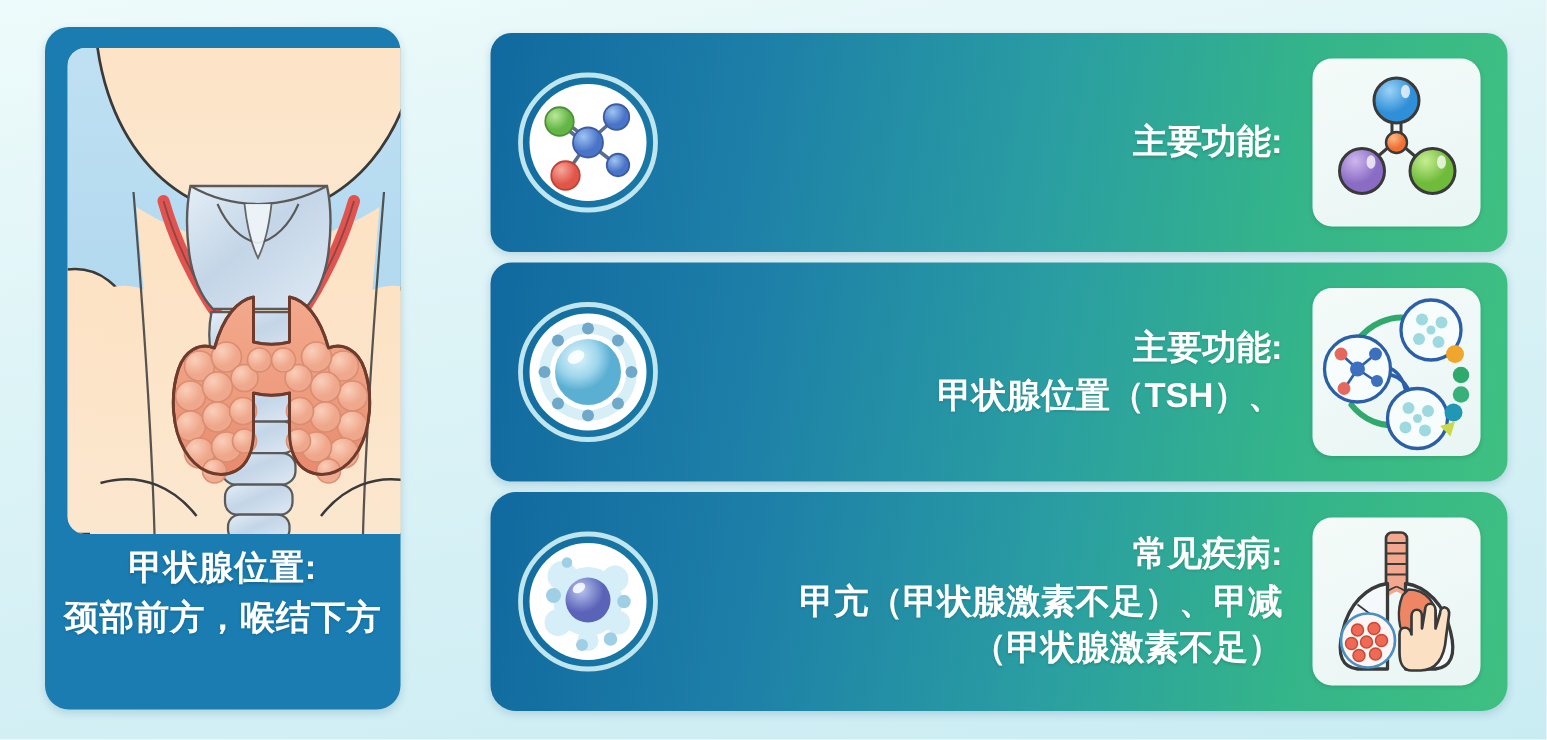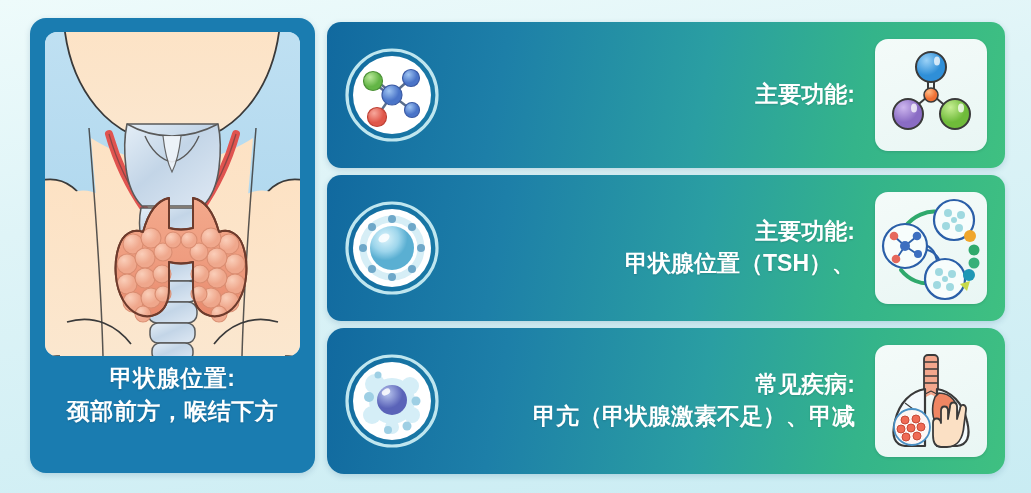--- a/index.html
+++ b/index.html
@@ -10,21 +10,21 @@
   }
   body {
     background: linear-gradient(170deg, #eefbfb 0%, #dff4f7 35%, #c9ecf3 100%);
     position: relative;
   }
 
   
   #left-card {
     position: absolute;
     left: 30px; top: 18px;
-    width: 285px; height: 455px;
+    width: 237px; height: 455px;
     background: #1a7cb0;
     border-radius: 16px;
     box-shadow: 0 2px 6px rgba(20,80,120,.18);
     overflow: hidden;
   }
   #anatomy-frame {
     position: absolute;
     left: 15px; top: 14px;
     width: 255px; height: 324px;
     border-radius: 12px;
@@ -386,20 +386,21 @@
           <circle cx="63" cy="73" r="4.5"></circle>
         <circle cx="34" cy="22" r="3.5"></circle>
       </g>
       <circle cx="48" cy="47" r="15" fill="url(#nuc)"></circle>
       <ellipse cx="42" cy="39" rx="4.5" ry="3" fill="#ffffff" opacity=".85" transform="rotate(-30 42 39)"></ellipse>
     </svg>
   </div>
   <div class="card-text">
     <div class="line">常见疾病:</div>
     <div class="line">甲亢（甲状腺激素不足）、甲减</div>
+    <div class="line">（甲状腺激素不足）</div>
   </div>
   <div class="thumb">
     <svg viewBox="0 0 112 112" xmlns="http://www.w3.org/2000/svg">
 
       <rect x="49" y="10" width="14" height="38" rx="4" fill="#f3a78d" stroke="#3a3a3a" stroke-width="1.8"></rect>
       <g stroke="#3a3a3a" stroke-width="1.3">
         <line x1="49" y1="17" x2="63" y2="17"></line>
           <line x1="49" y1="24" x2="63" y2="24"></line>
         <line x1="49" y1="31" x2="63" y2="31"></line>
           <line x1="49" y1="38" x2="63" y2="38"></line>

